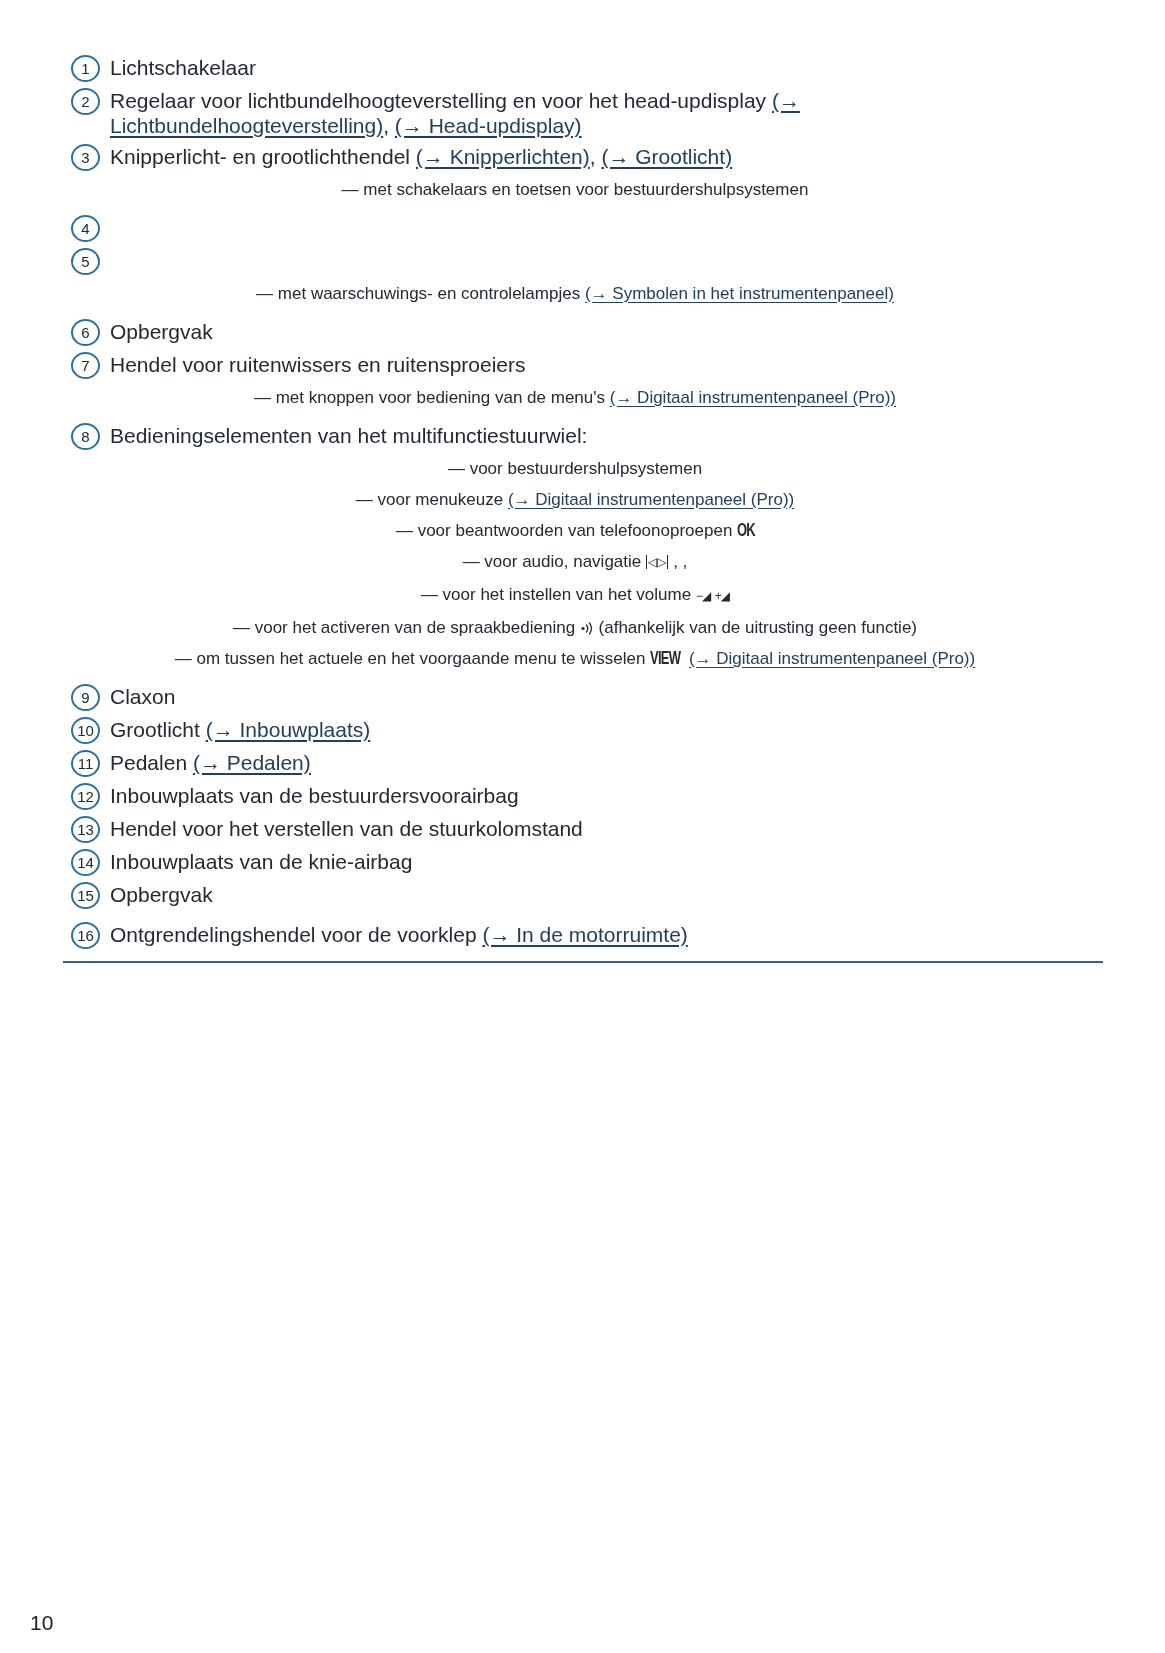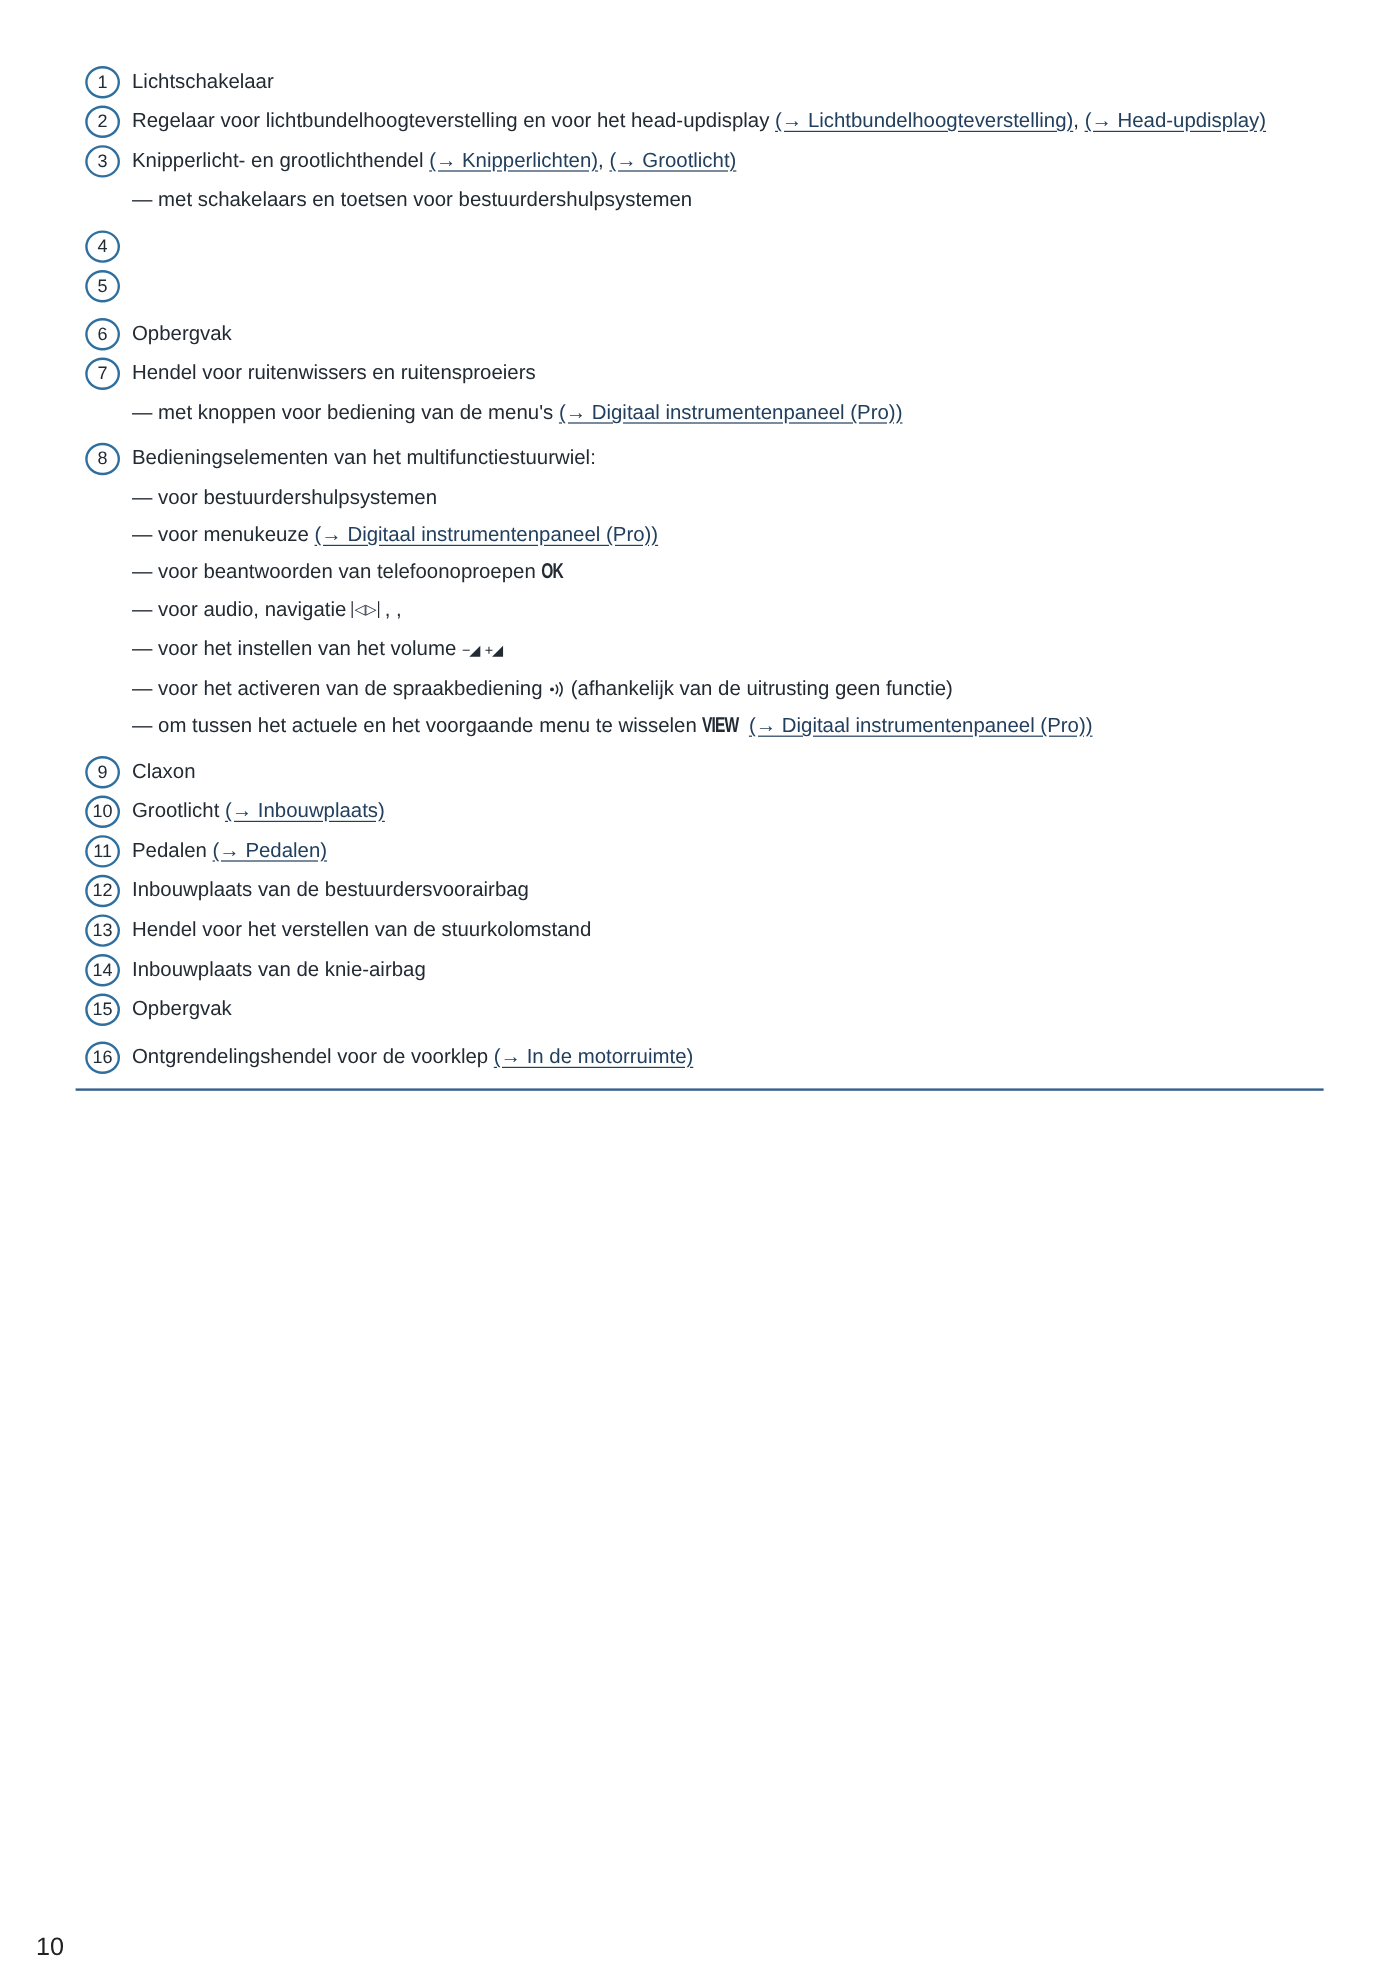--- a/index.html
+++ b/index.html
@@ -10,22 +10,22 @@
   }
   .page{padding:55px 60px 0 71px;}
   .item{display:flex;align-items:flex-start;margin-bottom:6px;}
   .item.gap{margin-top:13px;}
   .badge{
     flex:0 0 auto;display:inline-flex;align-items:center;justify-content:center;
     min-width:19px;height:23px;padding:0 3px;margin-right:10px;margin-top:0;
     border:2px solid var(--circle_stroke,#2f6f9f);border-radius:50%;
     font-size:15px;color:var(--text,#222a33);
   }
-  .content{font-size:17px;line-height:25px;max-width:960px;}
-  .sub{font-size:17px;line-height:25px;margin:0 0 6px 39px;max-width:930px;}
+  .content{font-size:21px;line-height:25px;max-width:960px;}
+  .sub{font-size:17px;line-height:25px;margin:0 0 6px 39px;max-width:930px;text-align:center;}
   a.xref{
     color:var(--link,#22405e);text-decoration:underline;
     text-underline-offset:3px;
   }
   .icon{white-space:nowrap;}
   .icon-ok,.icon-view{
     display:inline-block;font-weight:700;letter-spacing:-1px;
     transform:scaleX(.72);transform-origin:left center;font-size:18px;
     margin-right:-8px;
   }
@@ -59,20 +59,21 @@
         <span class="badge">3</span>
         <div class="content"><span class="seg">Knipperlicht- en grootlichthendel </span><a class="xref" href="#">(→ Knipperlichten)</a><span class="seg">, </span><a class="xref" href="#">(→ Grootlicht)</a></div>
       </div>
       <div class="sub"><span class="seg">— met schakelaars en toetsen voor bestuurdershulpsystemen</span></div>
       <div class="item gap">
         <span class="badge">4</span>
       </div>
       <div class="item">
         <span class="badge">5</span>
       </div>
+      <div class="sub"><span class="seg">— met waarschuwings- en controlelampjes </span><a class="xref" href="#">(→ Symbolen in het instrumentenpaneel)</a></div>
       <div class="item gap">
         <span class="badge">6</span>
         <div class="content"><span class="seg">Opbergvak</span></div>
       </div>
       <div class="item">
         <span class="badge">7</span>
         <div class="content"><span class="seg">Hendel voor ruitenwissers en ruitensproeiers</span></div>
       </div>
       <div class="sub"><span class="seg">— met knoppen voor bediening van de menu's </span><a class="xref" href="#">(→ Digitaal instrumentenpaneel (Pro))</a></div>
       <div class="item gap">

